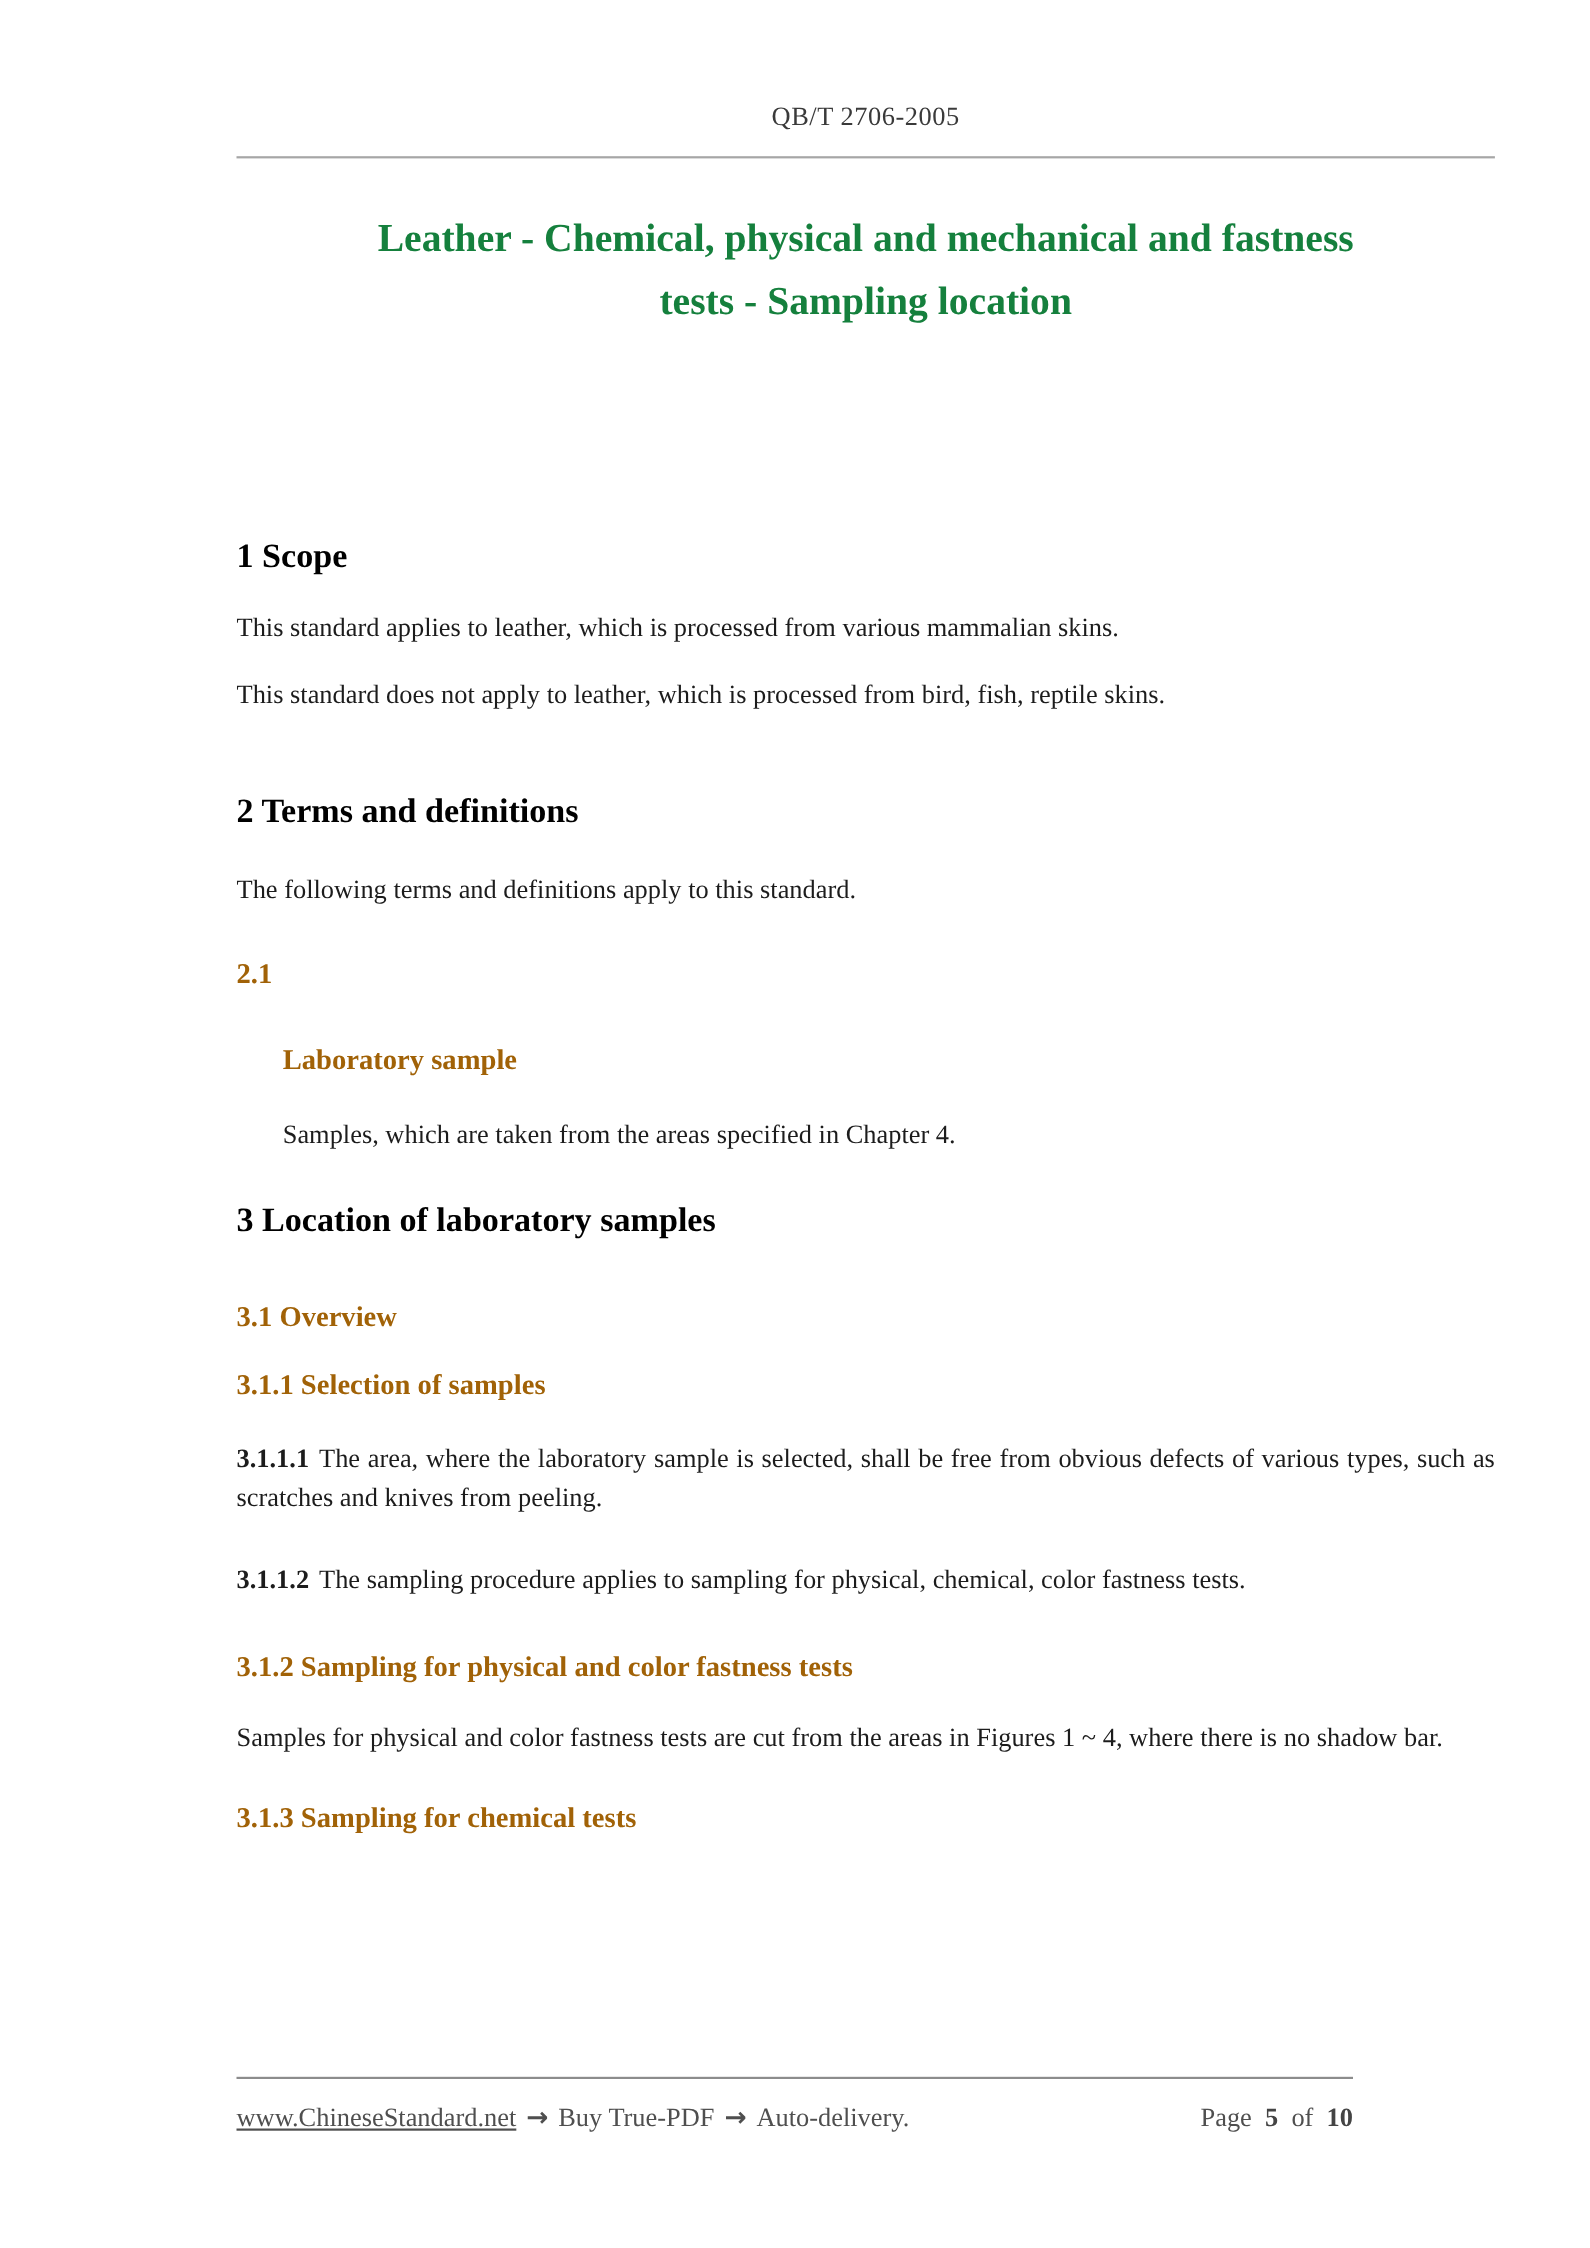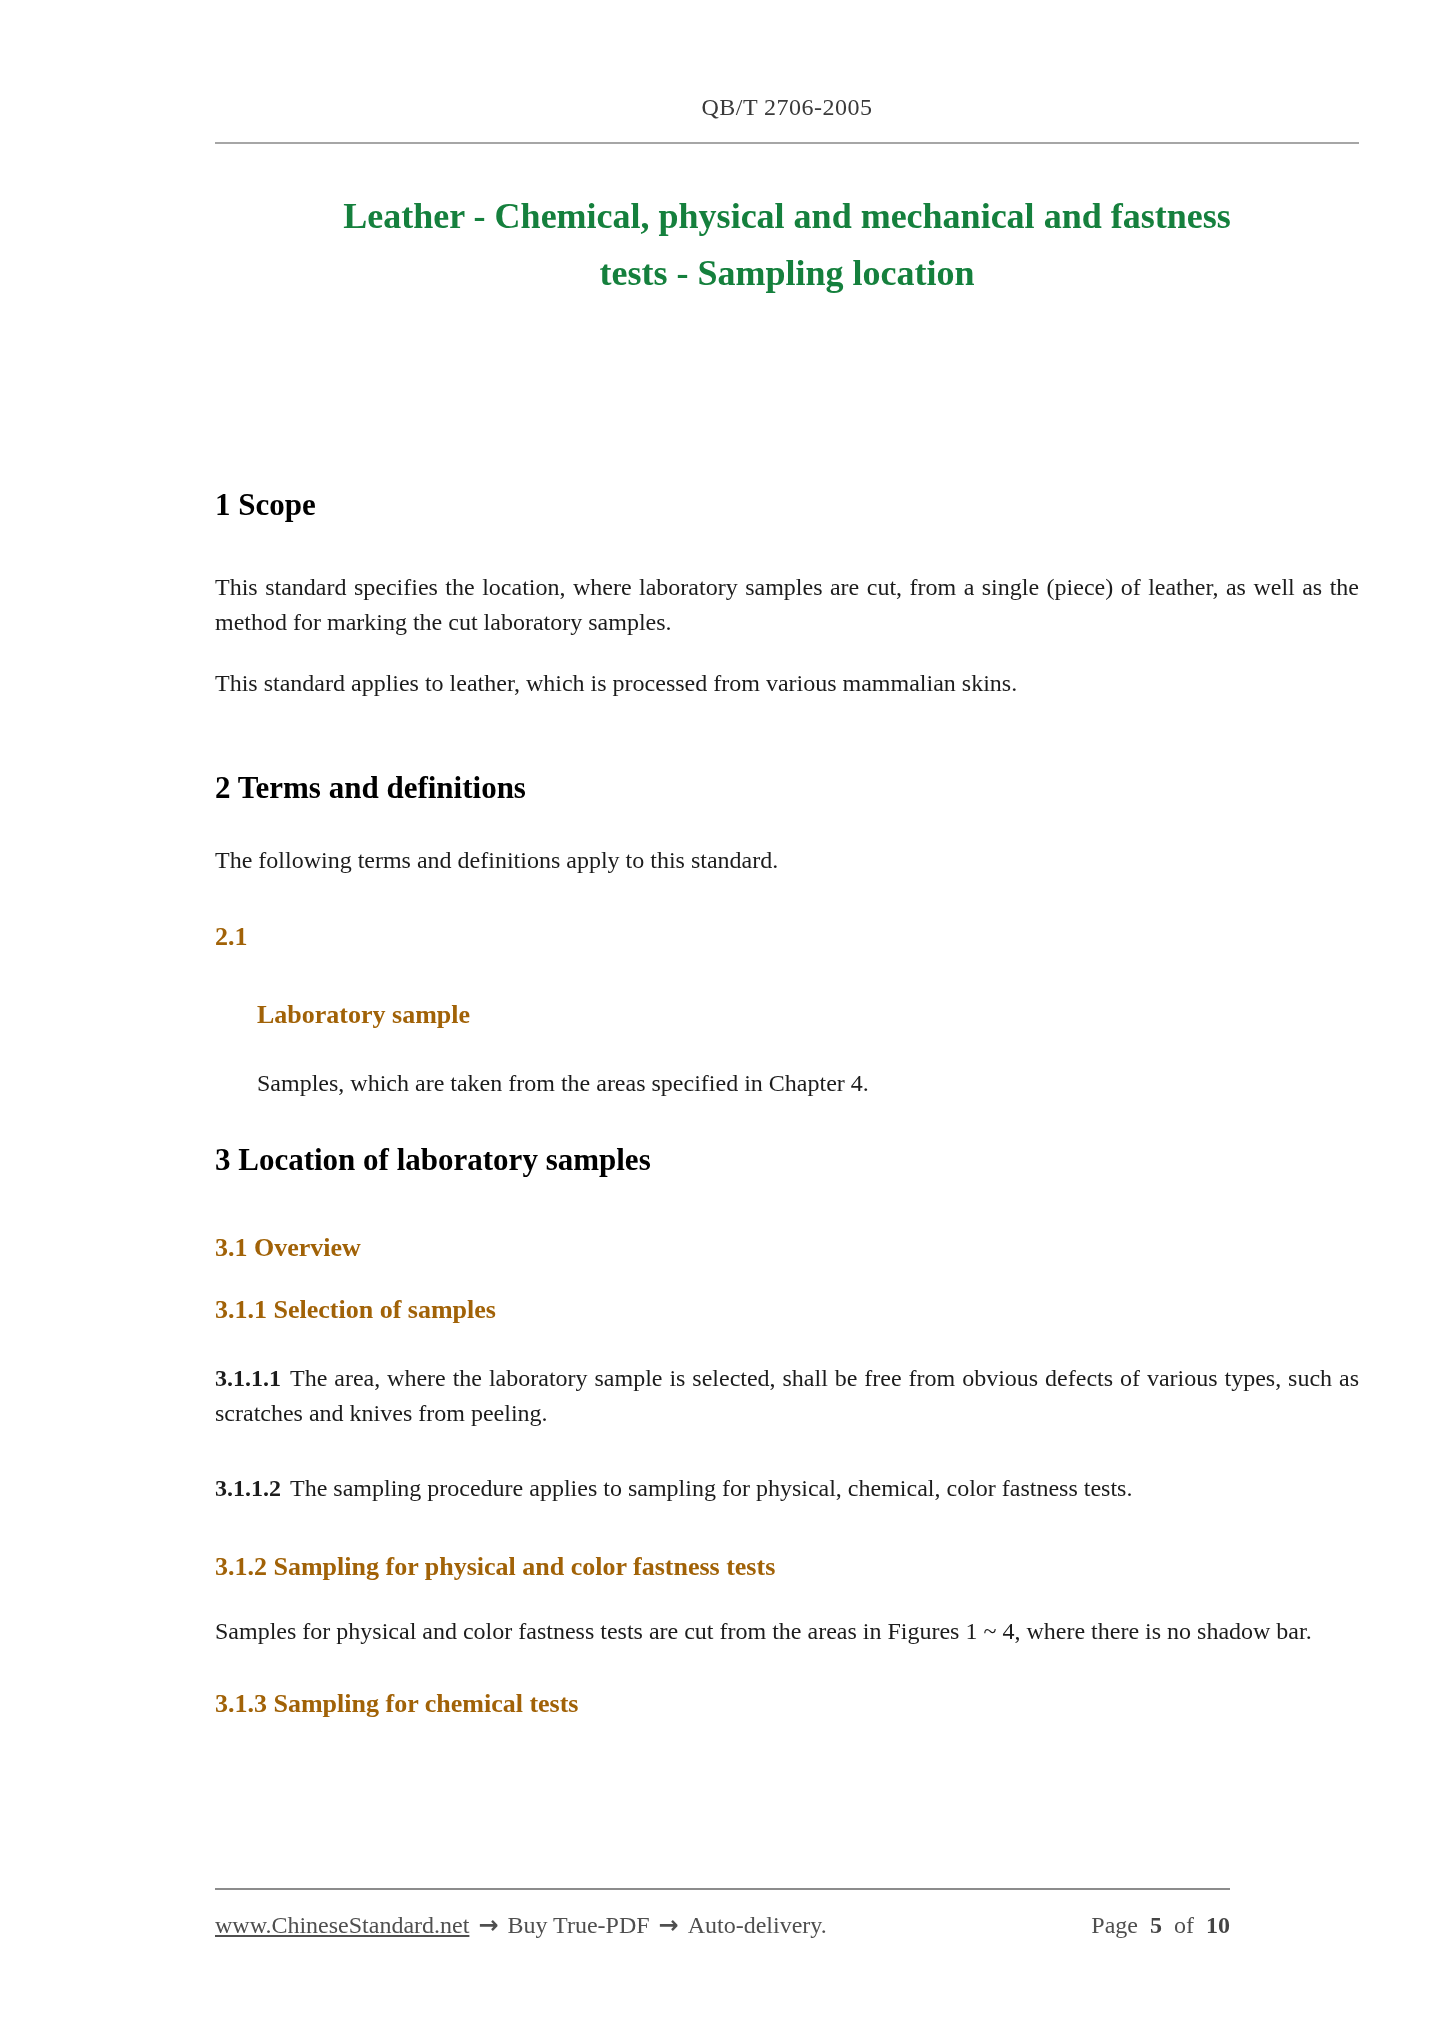--- a/index.html
+++ b/index.html
@@ -125,24 +125,24 @@
 
   <hr class="header-rule">
 
   <h1 class="doc-title">
     <span class="title-line">Leather - Chemical, physical and mechanical and fastness</span>
     <span class="title-line">tests - Sampling location</span>
   </h1>
 
   <h2 class="h1 h1-scope">1 Scope</h2>
 
-  <p class="body-para mt-first-para">This standard specifies the location, where laboratory samples are cut, from a single (piece) of leather, as well as the method for marking the cut laboratory samples.</p>
 
   <p class="body-para mt-para">This standard applies to leather, which is processed from various mammalian skins.</p>
 
+  <p class="body-para mt-para">This standard does not apply to leather, which is processed from bird, fish, reptile skins.</p>
 
   <h2 class="h1 h1-terms">2 Terms and definitions</h2>
 
   <p class="body-para mt-intro">The following terms and definitions apply to this standard.</p>
 
   <div class="h2 mt-21">2.1</div>
 
   <div class="h2 mt-term indented">Laboratory sample</div>
 
   <p class="body-para mt-termdef indented">Samples, which are taken from the areas specified in Chapter 4.</p>

